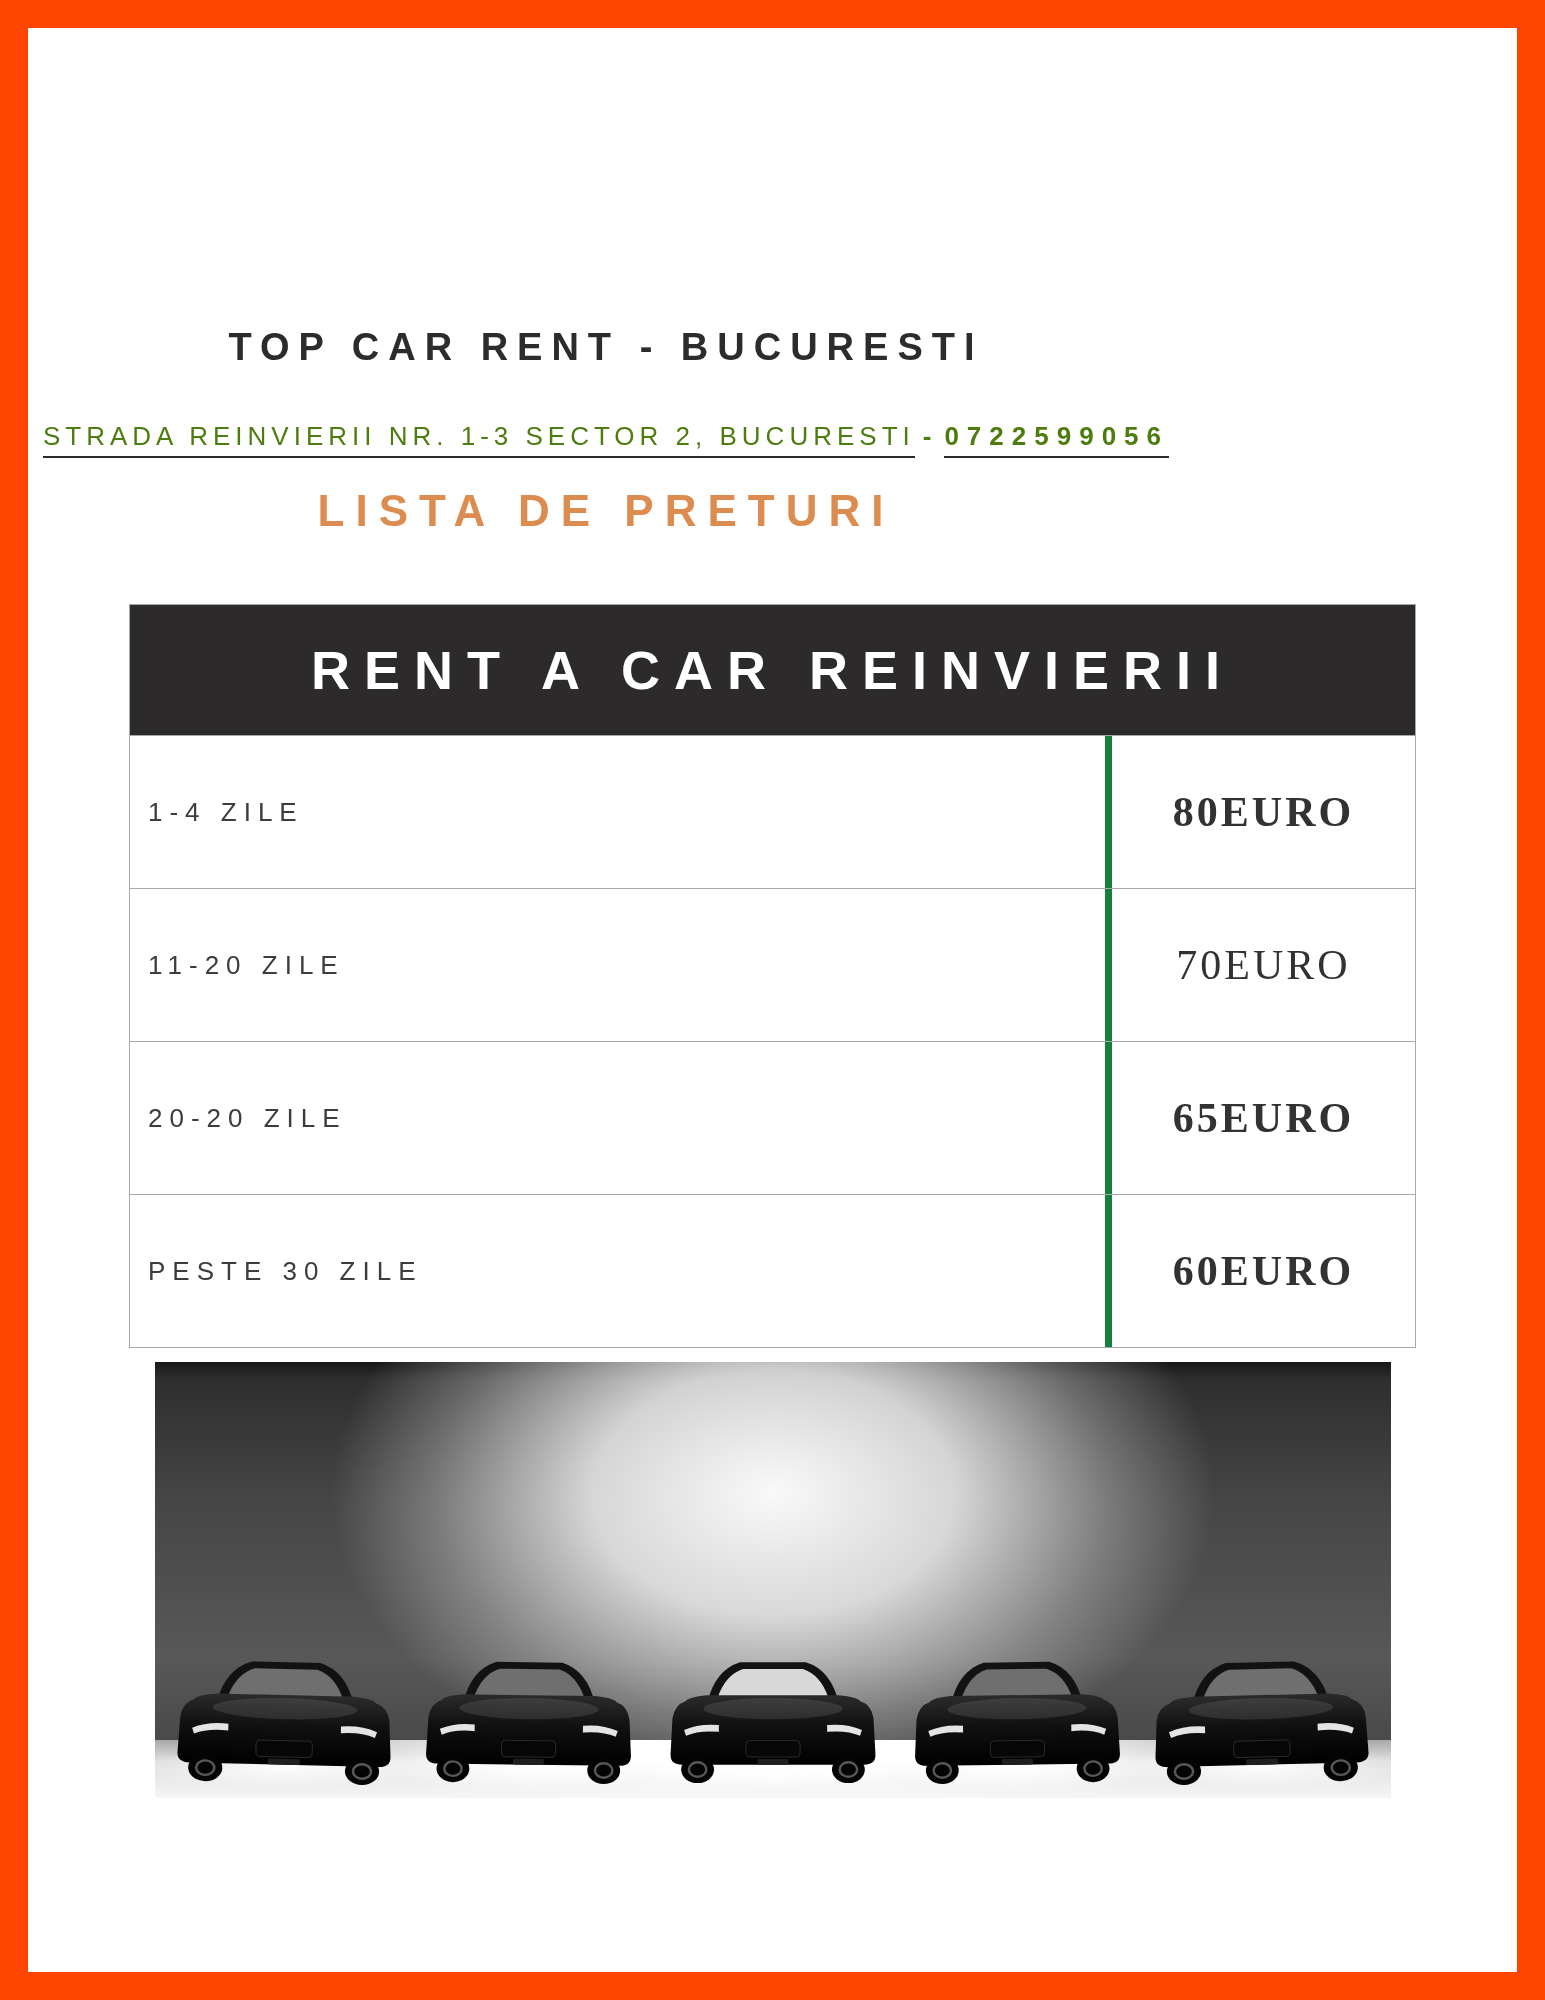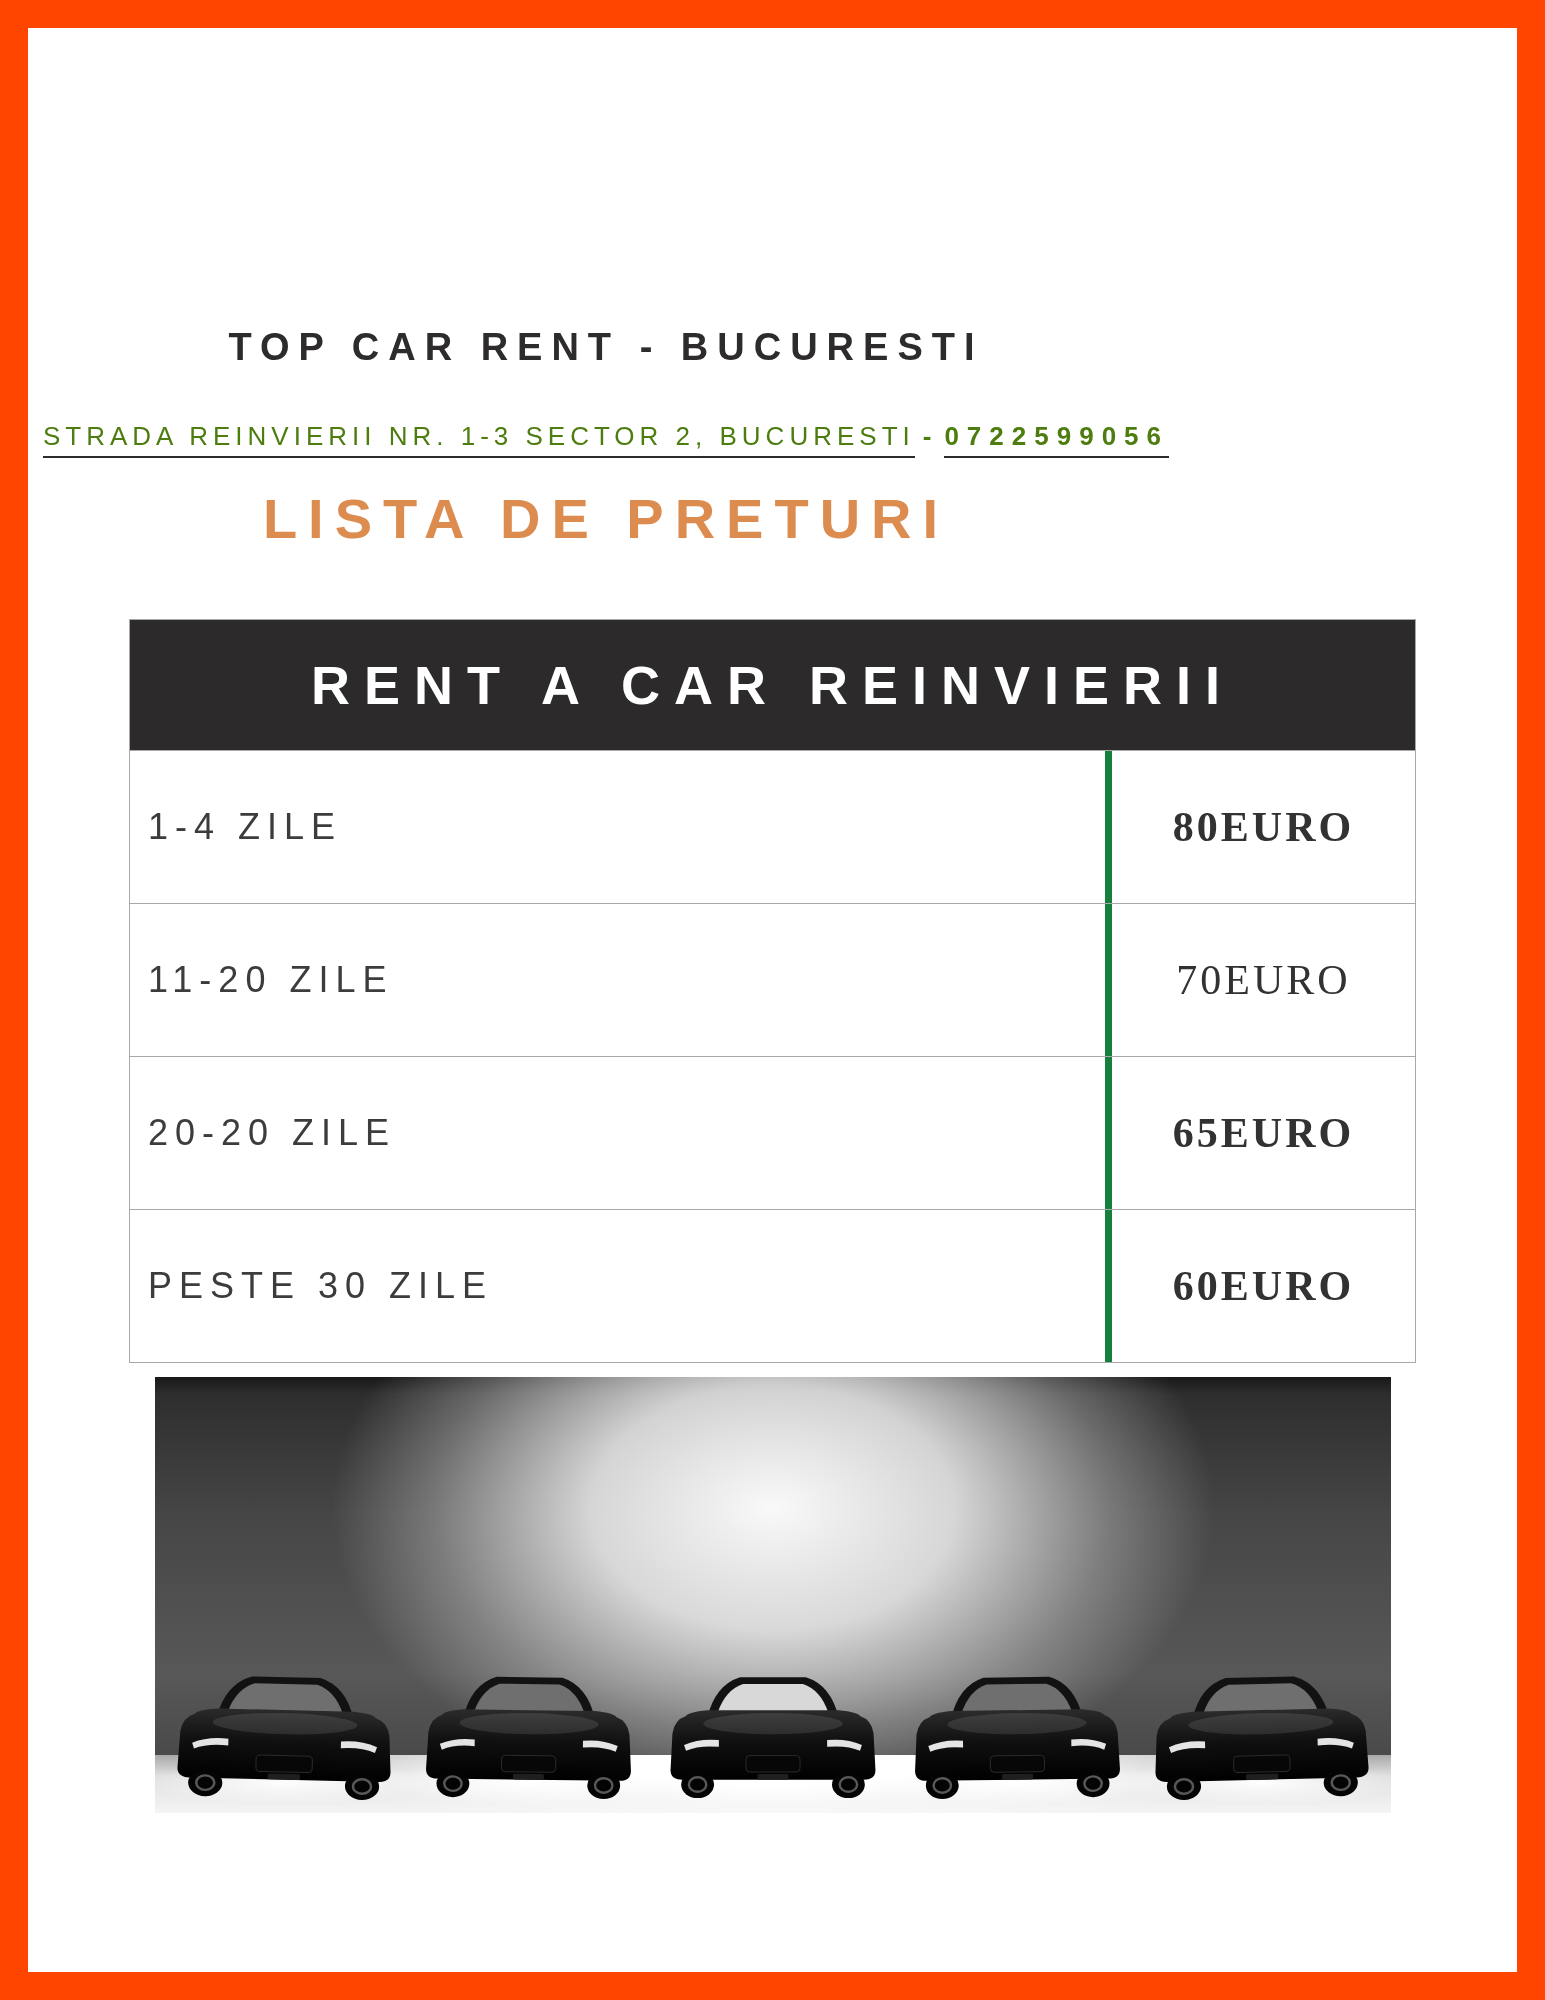--- a/index.html
+++ b/index.html
@@ -41,21 +41,21 @@
     font-weight:bold;
   }
   .address-line .phone{
     border-bottom:2px solid #2e2b2c;
     padding-bottom:5px;
     font-weight:bold;
     letter-spacing:8px;
   }
   .price-list-title{
     margin:34px 0 0 0;
-    font-size:56px;
+    font-size:44px;
     font-weight:bold;
     letter-spacing:11px;
     color:#DD8C50;
   }
   
   .price-table{
     margin:68px 0 0 101px;
     width:1287px;
     border:1px solid #a8a8a8;
     box-sizing:border-box;
@@ -75,21 +75,21 @@
     display:flex;
     height:152px;
     border-top:1px solid #a8a8a8;
     background:#ffffff;
   }
   .cell-label{
     flex:1;
     display:flex;
     align-items:center;
     padding-left:18px;
-    font-size:36px;
+    font-size:26px;
     letter-spacing:7px;
     color:#3c3c3c;
   }
   .cell-price{
     width:310px;
     box-sizing:border-box;
     border-left:7px solid #15803d;
     display:flex;
     align-items:center;
     justify-content:center;

